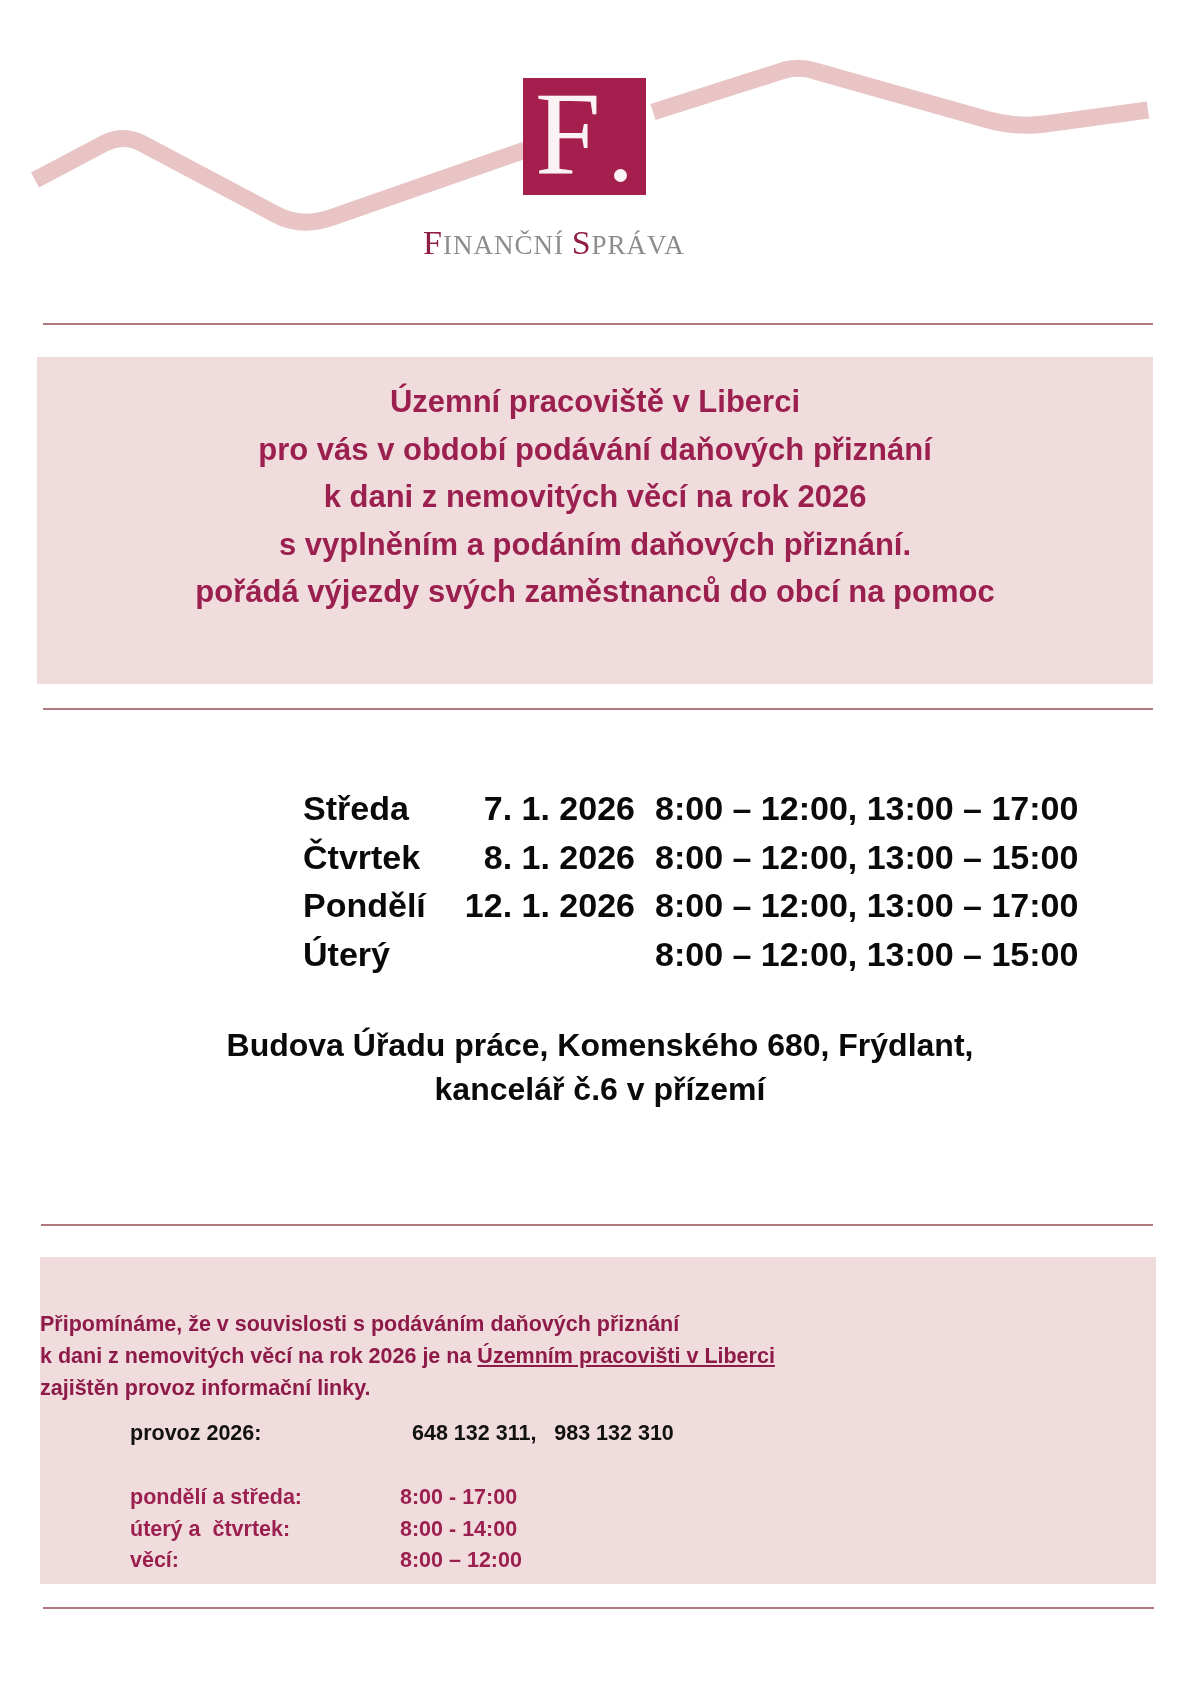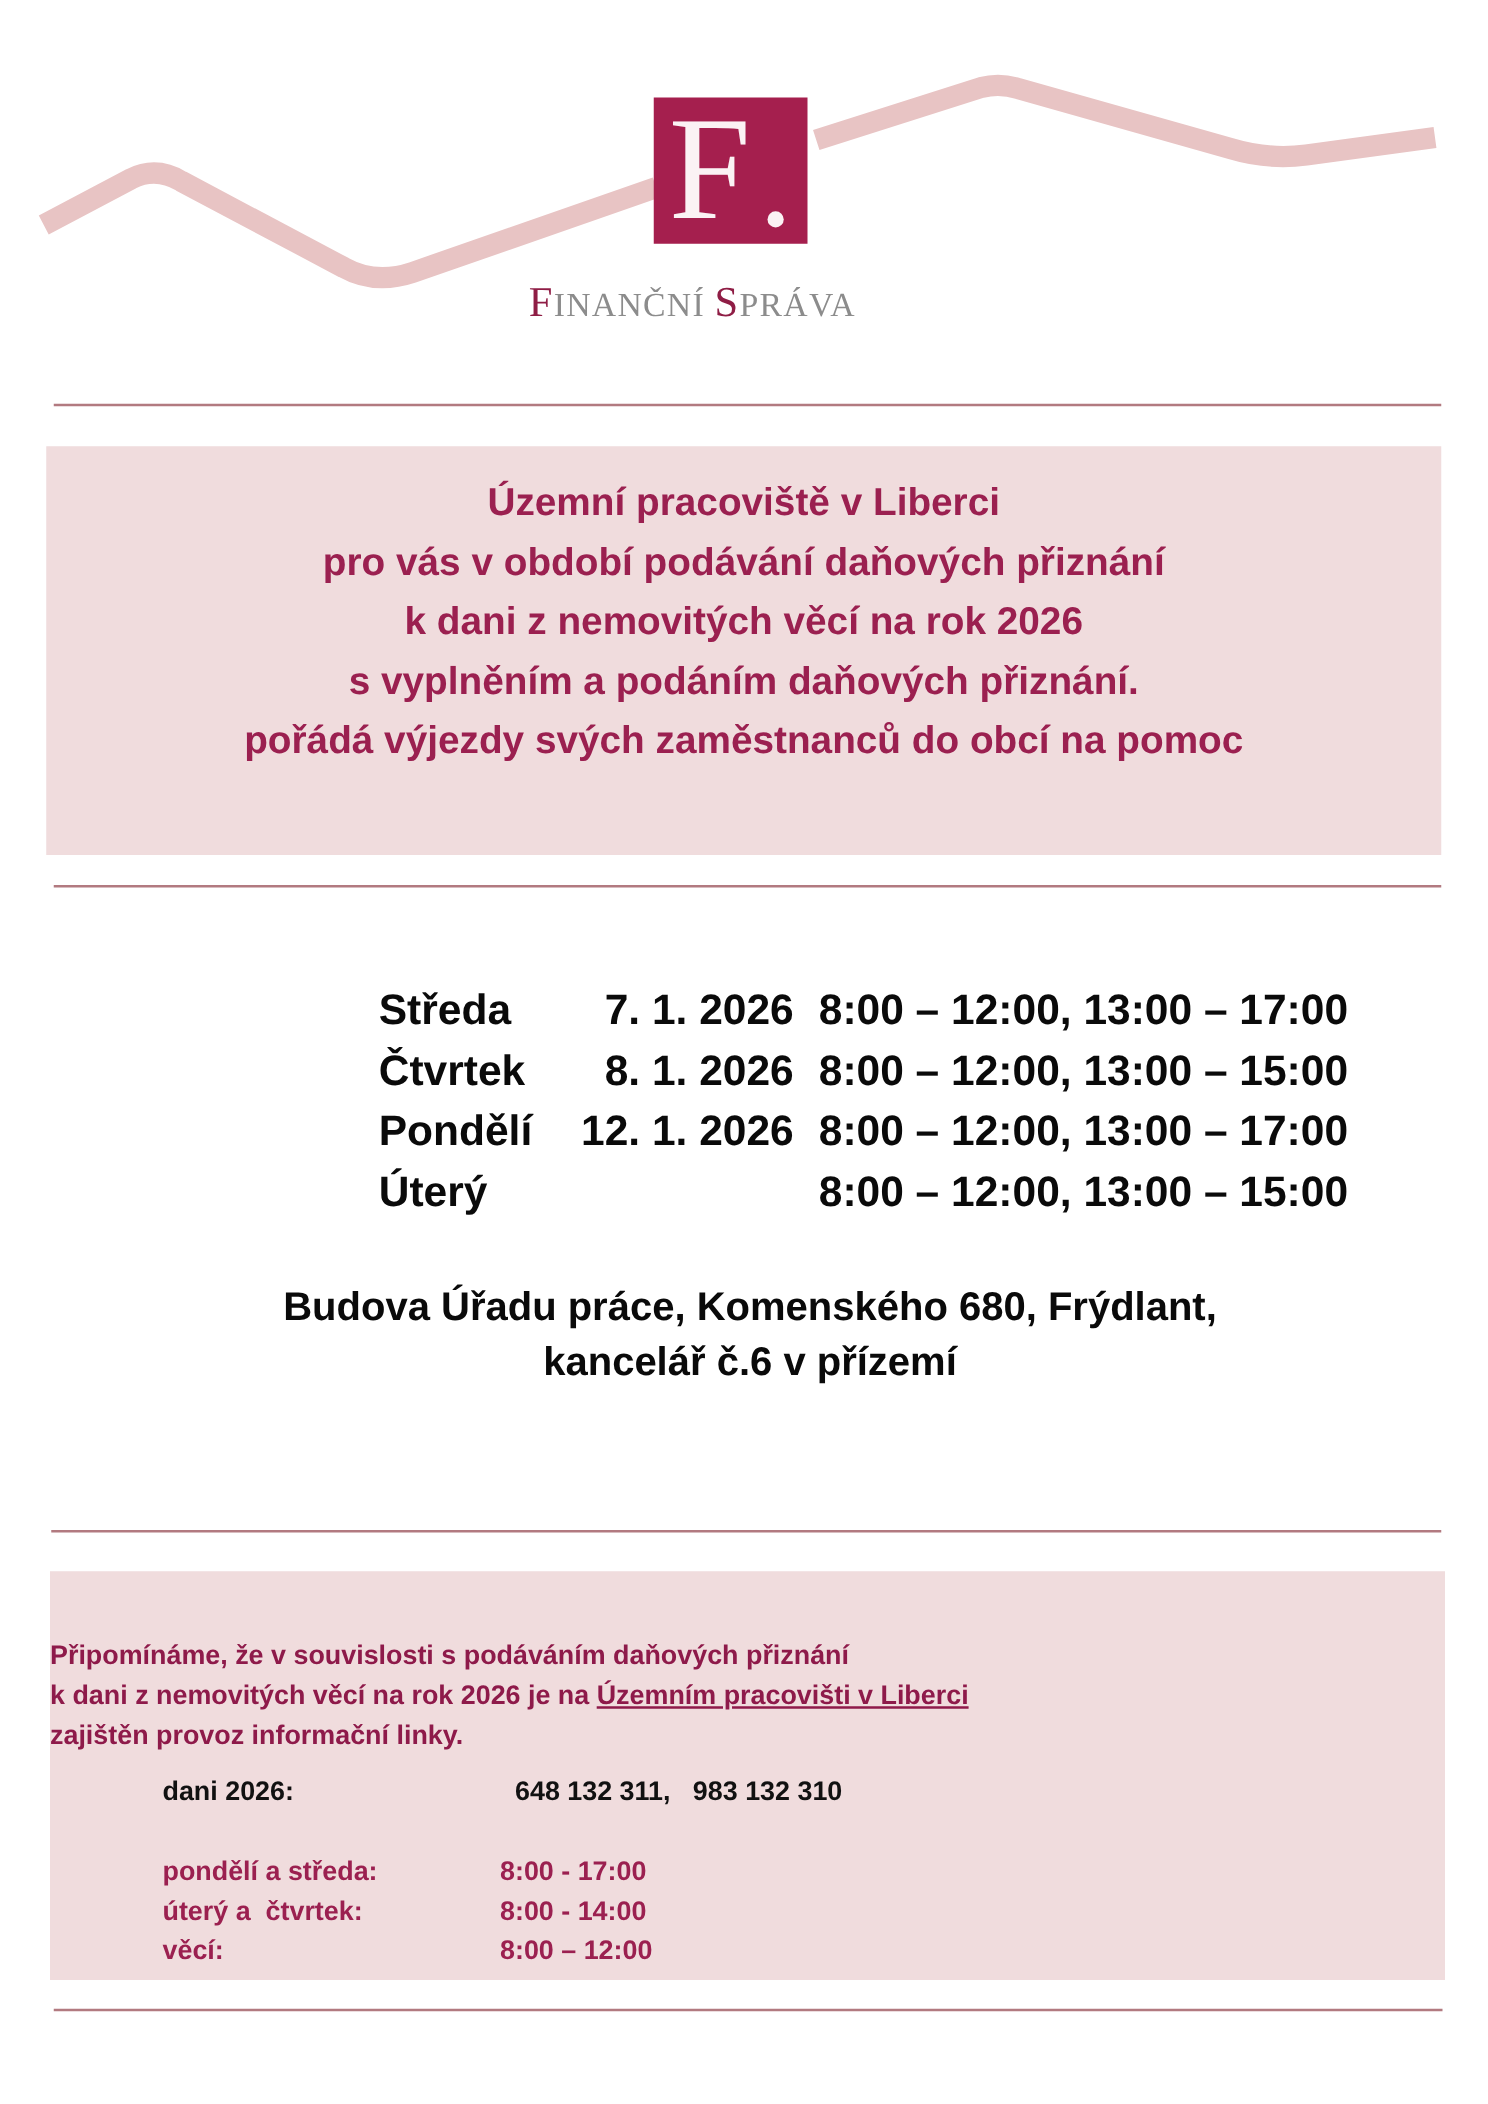--- a/index.html
+++ b/index.html
@@ -101,21 +101,21 @@
 <div class="rule" style="left:41px; top:1224px; width:1112px;"></div>
 
 <div class="pinkbox" style="left:40px; top:1257px; width:1116px; height:327px;"></div>
 <div class="notice">
   <div>Připomínáme, že v souvislosti s podáváním daňových přiznání</div>
   <div><span>k dani z nemovitých věcí na rok 2026 je na </span><span class="link">Územním pracovišti v Liberci</span></div>
   <div>zajištěn provoz informační linky.</div>
 </div>
 
 <div class="phone-row">
-  <span class="lbl">dani 2026:</span>
+  <span class="lbl">provoz 2026:</span>
   <span class="num" style="white-space:pre;">648 132 311,   983 132 310</span>
 </div>
 
 <div class="hours">
   <div class="hrow">
     <span class="lbl" style="white-space:pre;">pondělí a středa:</span>
     <span class="val">8:00 - 17:00</span>
   </div>
   <div class="hrow">
     <span class="lbl" style="white-space:pre;">úterý a  čtvrtek:</span>

